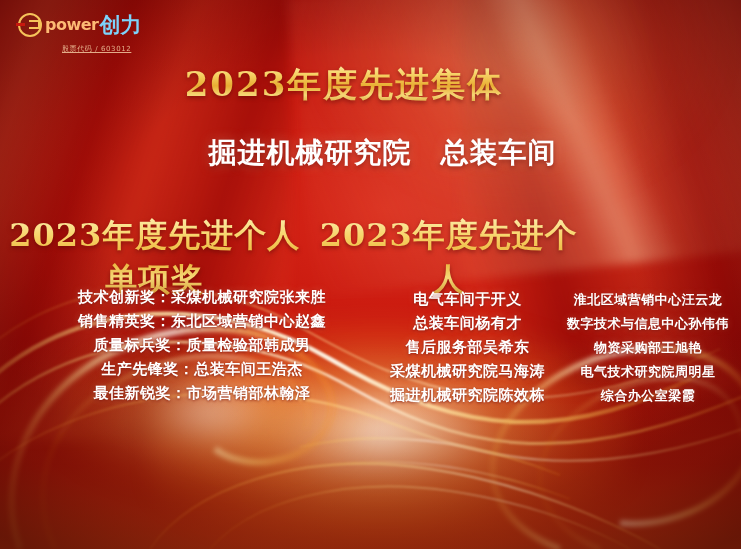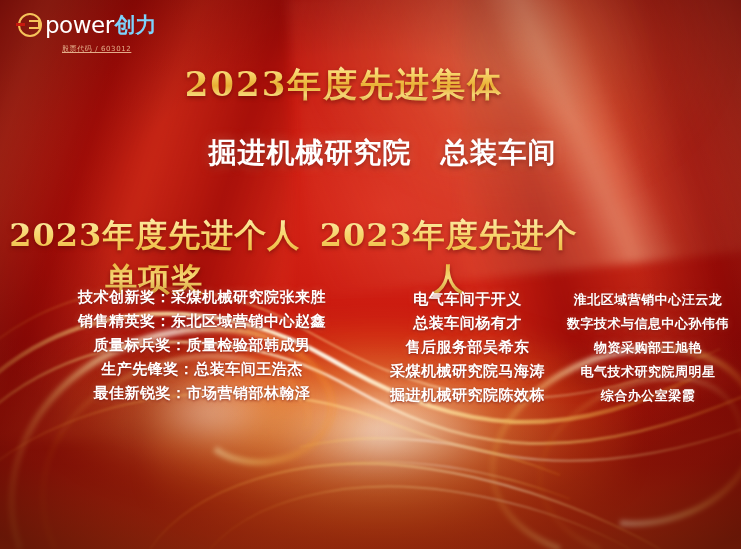--- a/index.html
+++ b/index.html
@@ -124,23 +124,23 @@
   }
   .logo-mark::before {
     content: "";
     position: absolute;
     left: -4px; top: 8px;
     width: 9px; height: 3px;
     background: #c8180e;
   }
   .logo-word {
     font-family: "DejaVu Sans", sans-serif;
-    font-weight: normal;
-    font-size: 23px;
-    color: #ffffff;
+    font-weight: bold;
+    font-size: 16px;
+    color: #fdba74;
     letter-spacing: -0.5px;
     line-height: 1;
   }
   .logo-cn {
     font-family: "DejaVu Sans", sans-serif;
     font-weight: bold;
     font-size: 21px;
     color: #7dd3fc;
     margin-left: 1px;
     line-height: 1;

